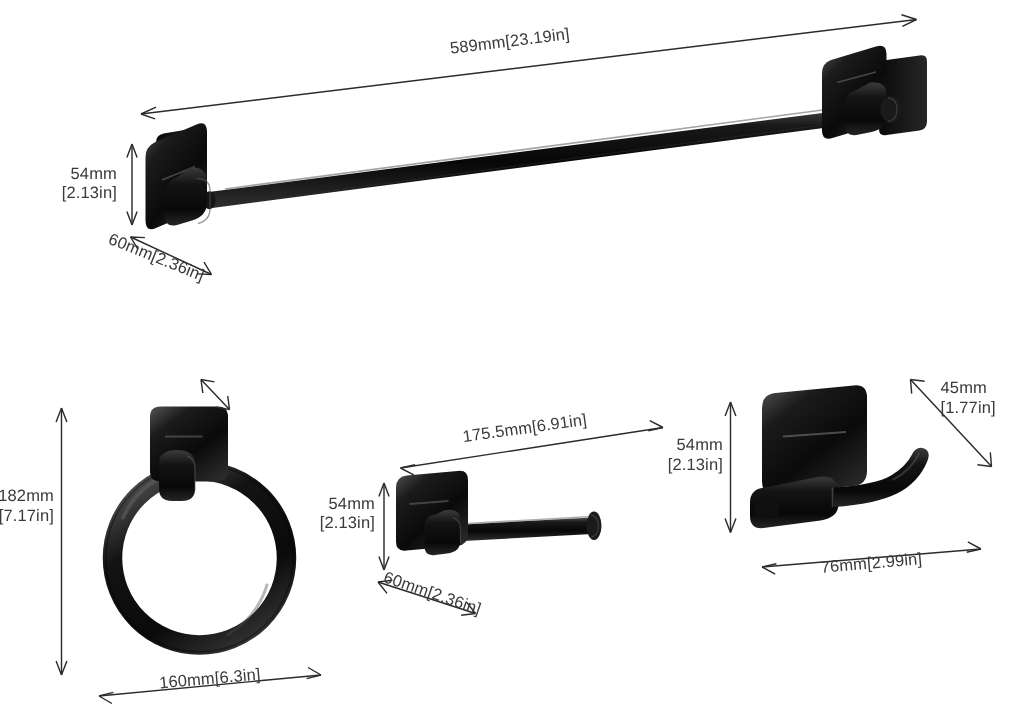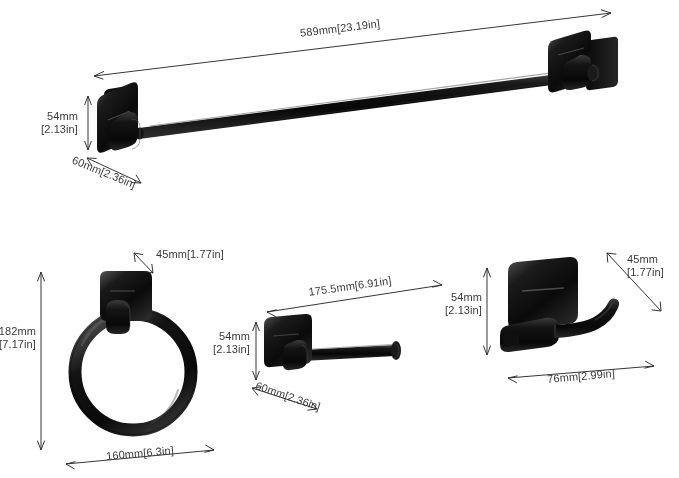--- a/index.html
+++ b/index.html
@@ -190,21 +190,20 @@
   <div class="dim-label right" style="left:16px; top:110px; width:62px;">54mm
 [2.13in]</div>
 
   <div class="dim-label center" style="left:54px; top:166px; width:100px; transform:rotate(22deg);">60mm[2.36in]</div>
 
   <div class="dim-label right" style="left:-6px; top:325px; width:42px;">182mm
 [7.17in]</div>
 
   <div class="dim-label center" style="left:80px; top:447px; width:120px; transform:rotate(-5deg);">160mm[6.3in]</div>
 
-  <div class="dim-label" style="left:156px; top:248px; width:110px;">45mm[1.77in]</div>
 
   <div class="dim-label center" style="left:285px; top:280px; width:130px; transform:rotate(-8deg);">175.5mm[6.91in]</div>
 
   <div class="dim-label right" style="left:188px; top:330px; width:62px;">54mm
 [2.13in]</div>
 
   <div class="dim-label center" style="left:238px; top:390px; width:100px; transform:rotate(19deg);">60mm[2.36in]</div>
 
   <div class="dim-label right" style="left:420px; top:291px; width:62px;">54mm
 [2.13in]</div>

